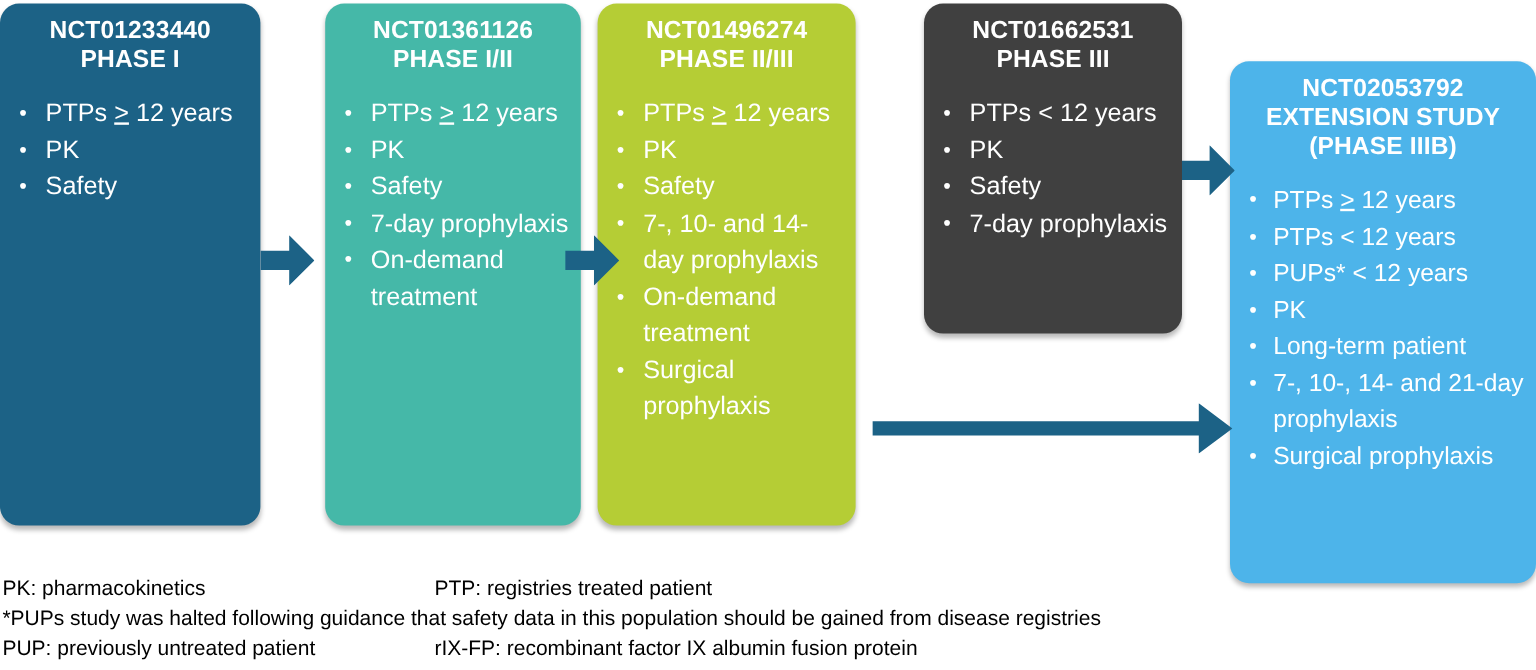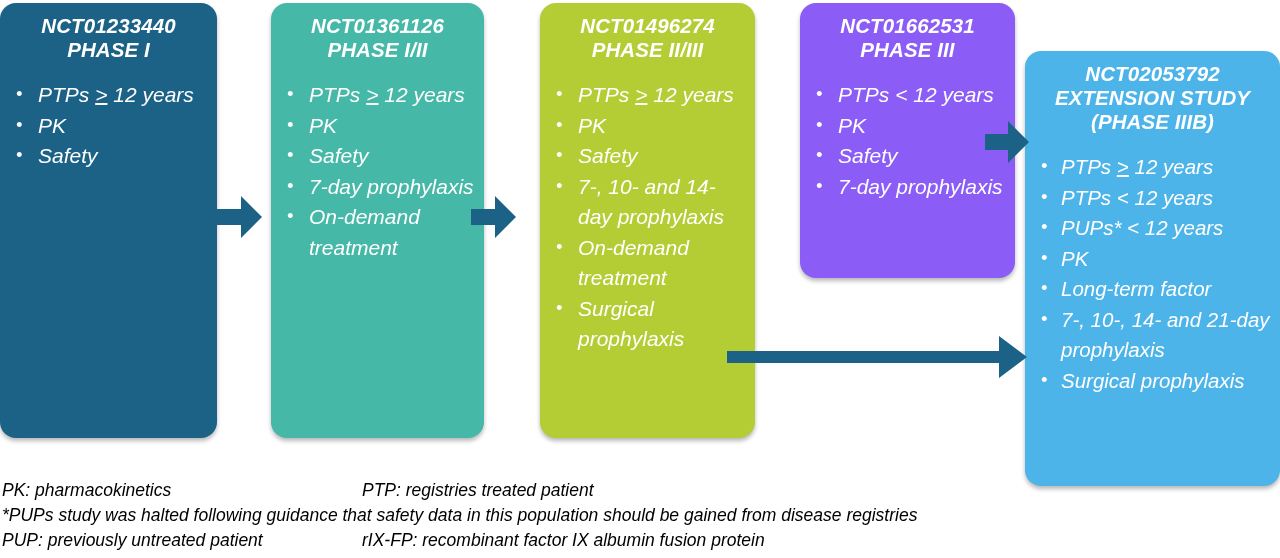--- a/index.html
+++ b/index.html
@@ -11,21 +11,20 @@
     width: 1280px;
     height: 558px;
     font-family: "Liberation Sans", sans-serif;
     overflow: hidden;
     position: relative;
   }
   #canvas {
     position: relative;
     width: 1280px;
     height: 558px;
-    font-style: italic;
   }
   .study-box {
     position: absolute;
     border-radius: 16px;
     box-sizing: border-box;
     color: #ffffff;
     padding: 8px 10px 10px 10px;
     box-shadow: 0 3px 4px rgba(0,0,0,0.28);
   }
   .box-title {
@@ -58,22 +57,22 @@
     line-height: 30.5px;
   }
   .gte {
     text-decoration: underline;
     text-underline-offset: 1px;
   }
 
   
   #box-1 { left: 0px;    top: 3px; width: 217px; height: 435px; background: #1c6286; }
   #box-2 { left: 271px;  top: 3px; width: 213px; height: 435px; background: #45b8a8; }
-  #box-3 { left: 540px;  top: 3px; width: 215px; height: 435px; background: #b5cd35; }
-  #box-4 { left: 800px;  top: 3px; width: 215px; height: 275px; background: #8b5cf6; }
+  #box-3 { left: 498px;  top: 3px; width: 215px; height: 435px; background: #b5cd35; }
+  #box-4 { left: 770px;  top: 3px; width: 215px; height: 275px; background: #404040; }
   #box-5 { left: 1025px; top: 3px; width: 255px; height: 435px; background: #4db4ea; margin-top: 48px; }
 
   #box-1 .box-list { margin-top: 18px; }
   #box-2 .box-list { margin-top: 18px; }
   #box-3 .box-list { margin-top: 18px; }
   #box-4 .box-list { margin-top: 18px; }
   #box-5 .box-list { margin-top: 18px; font-size: 20.5px; line-height: 30.5px; }
   #box-5 .box-list li { padding-left: 26px; }
 
   
@@ -154,21 +153,21 @@
 
   <div class="study-box" id="box-5">
     <div class="box-title">NCT02053792
 EXTENSION STUDY
 (PHASE IIIB)</div>
     <ul class="box-list">
       <li><span>PTPs <span class="gte">&gt;</span> 12 years</span></li>
       <li><span>PTPs &lt; 12 years</span></li>
       <li><span>PUPs* &lt; 12 years</span></li>
       <li><span>PK</span></li>
-      <li><span>Long-term factor</span></li>
+      <li><span>Long-term patient</span></li>
       <li><span>7-, 10-, 14- and 21-day prophylaxis</span></li>
       <li><span>Surgical prophylaxis</span></li>
     </ul>
   </div>
 
   <div class="arrow" style="left:217px; top:196px;">
     <svg width="45" height="42" viewBox="0 0 45 42">
       <polygon points="0,13 24,13 24,0 45,21 24,42 24,29 0,29" fill="#1c6286"></polygon>
     </svg>
   </div>

